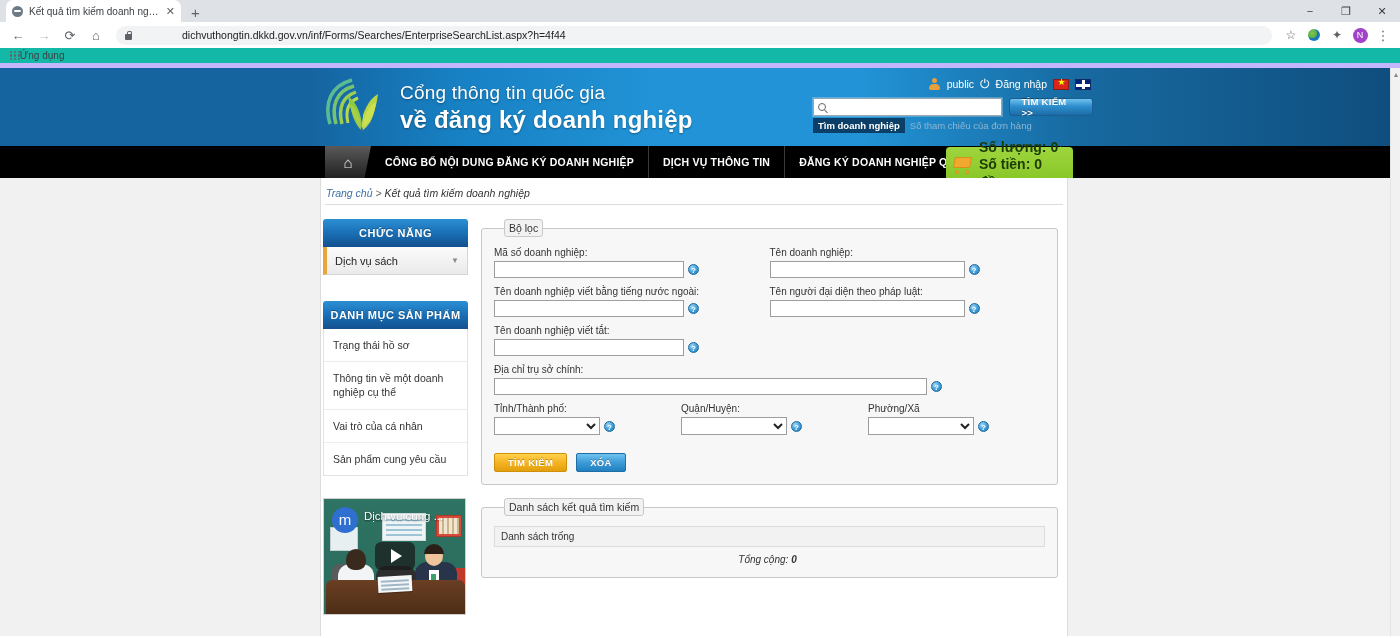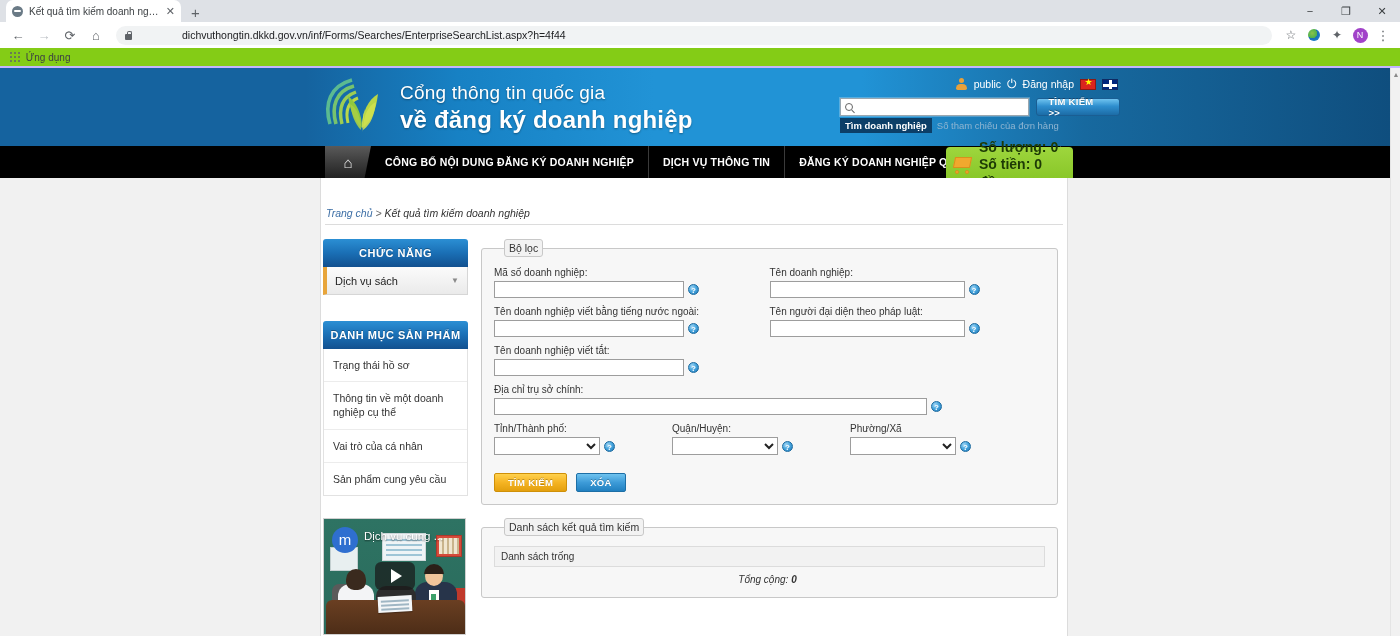--- a/index.html
+++ b/index.html
@@ -83,22 +83,22 @@
     background: radial-gradient(circle at 35% 35%, #8bc34a 0%, #4caf50 45%, #1a6fb5 46%, #2389d6 100%);
   }
   .puzzle { font-size: 12px; color:#5f6368; }
   .avatar-n {
     width: 15px; height: 15px; border-radius: 50%; background:#a142c9;
     color:#fff; font-size:9px; display:flex; align-items:center; justify-content:center;
   }
   .kebab { font-size: 13px; color:#5f6368; letter-spacing:0; }
 
   .bookmarks {
-    height: 20px; background:#84cc16; display:flex; align-items:center;
-    padding: 0 10px; gap: 6px; border-bottom: 2px solid #c4b5fd;
+    height: 20px; background:#14b8a6; display:flex; align-items:center;
+    padding: 0 10px; border-bottom: 5px solid #c4b5fd;
   }
   .apps-grid {
     display: grid; grid-template-columns: repeat(3,2.2px); grid-gap: 1.6px;
   }
   .apps-grid i { width:2.2px; height:2.2px; background:#5f6368; border-radius:50%; display:block; }
   .bm-label { font-size:10px; color:#3c4043; }
 
   
   .viewport {
     position: relative; width: 1400px; height: 568px; background:#fff;
@@ -117,21 +117,21 @@
     position:absolute; left: 322px; top: 6px; width: 80px; height: 66px;
   }
   .logo-arcs { position:absolute; left:0; top:2px; }
   .brand {
     position:absolute; left: 400px; top: 14px; color:#fff;
     text-shadow: 0 1px 2px rgba(0,0,0,.35);
   }
   .brand-l1 { font-size: 19px; font-weight: 400; letter-spacing:.2px; }
   .brand-l2 { font-size: 24px; font-weight: 700; margin-top: 2px; letter-spacing:.2px; }
 
-  .hdr-right { position:absolute; left: 840px; top: 6px; width: 280px; }
+  .hdr-right { position:absolute; left: 813px; top: 6px; width: 280px; }
   .hdr-acct {
     display:flex; align-items:center; justify-content:flex-end;
     gap: 6px; height: 20px; color:#fff; font-size:10.5px;
     padding-right: 2px;
   }
   .usr-ico {
     width:13px; height:13px; position:relative; display:inline-block;
   }
   .usr-ico::before{
     content:""; position:absolute; left:4px; top:0; width:5px; height:5px;
@@ -233,21 +233,21 @@
   .cart-w1{ left:3px; } .cart-w2{ left:13px; }
   .cart-text { font-size:14px; color:#1d3a05; line-height:1.25; font-weight:bold; }
 
   
   .page-bg { width:1390px; height: 458px; background:#f1f1f1; position:relative; }
   .content-card {
     position:absolute; left:320px; top:0; width: 748px; height:458px;
     background:#fff; border-left:1px solid #dcdcdc; border-right:1px solid #dcdcdc;
   }
   .breadcrumb {
-    padding: 9px 4px 0 5px; font-size:10.5px; font-style:italic; color:#555;margin-top:20px;
+    padding: 9px 4px 0 5px; font-size:10.5px; font-style:italic; color:#555;
   }
   .breadcrumb .crumb-link { color:#3c6ea5; }
   .breadcrumb .crumb-sep { color:#666; }
   .breadcrumb .crumb-cur { color:#333; }
   .hr-line { margin: 5px 4px 0 4px; border-top:1px solid #dcdcdc; }
 
   .body-cols { display:flex; padding: 14px 5px 0 2px; gap: 13px; }
 
   
   .sidebar { width: 145px; flex:0 0 auto; }
@@ -388,21 +388,21 @@
   }
   input.txt.w190 { width:190px; }
   input.txt.w195 { width:195px; }
   input.txt.wide { width:433px; }
   .help-ico {
     width:11px; height:11px; border-radius:50%; flex:0 0 auto;
     background: radial-gradient(circle at 34% 30%, #9fd4f3 0%, #4aa8e0 45%, #1e78b8 100%);
     color:#fff; font-size:8px; font-weight:bold; line-height:11px; text-align:center;
     border:1px solid #1b6a9f;
   }
-  .row3 { display:flex; gap: 8px; margin-top:1px; }
+  .row3 { display:flex; gap: 17px; margin-top:1px; }
   .c3 { width:170px; }
   select.sel {
     height:18px; width:106px; border:1px solid #9d9d9d; background:#fff;
     font-size:10px; font-family:"Liberation Sans",sans-serif; color:#222;
     outline:none;
   }
   .btnrow { display:flex; gap:9px; margin-top:10px; }
   .btn {
     height:19px; padding: 0 13px; display:flex; align-items:center;
     font-size:9.5px; font-weight:bold; color:#fff; border-radius:2px;

